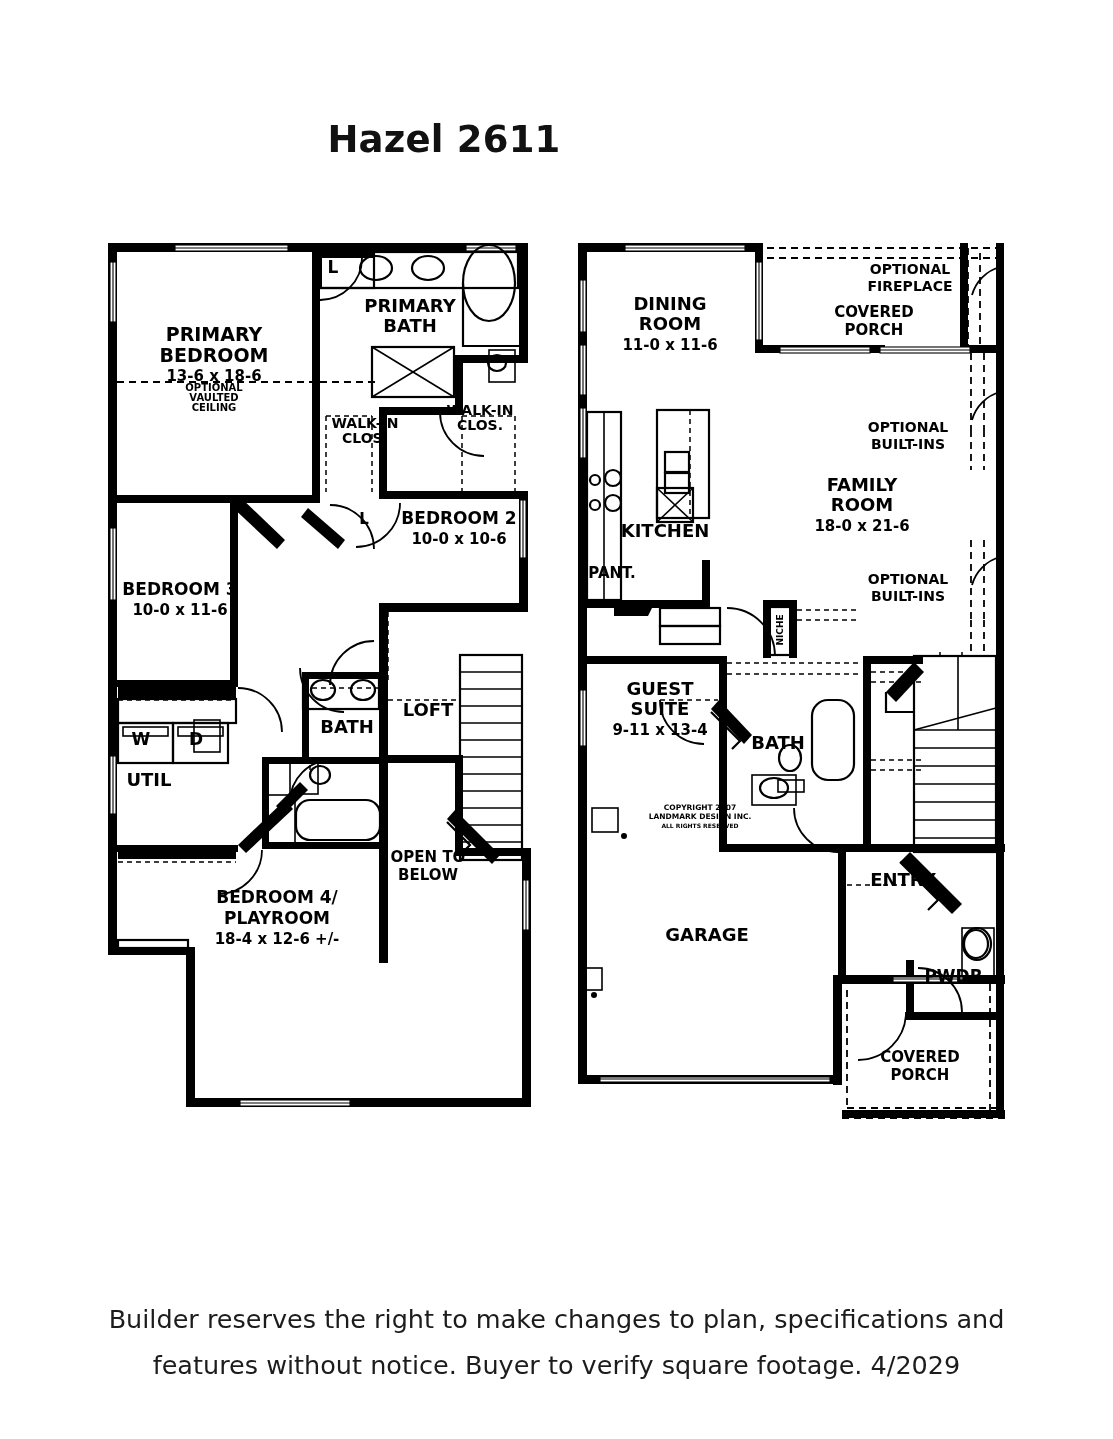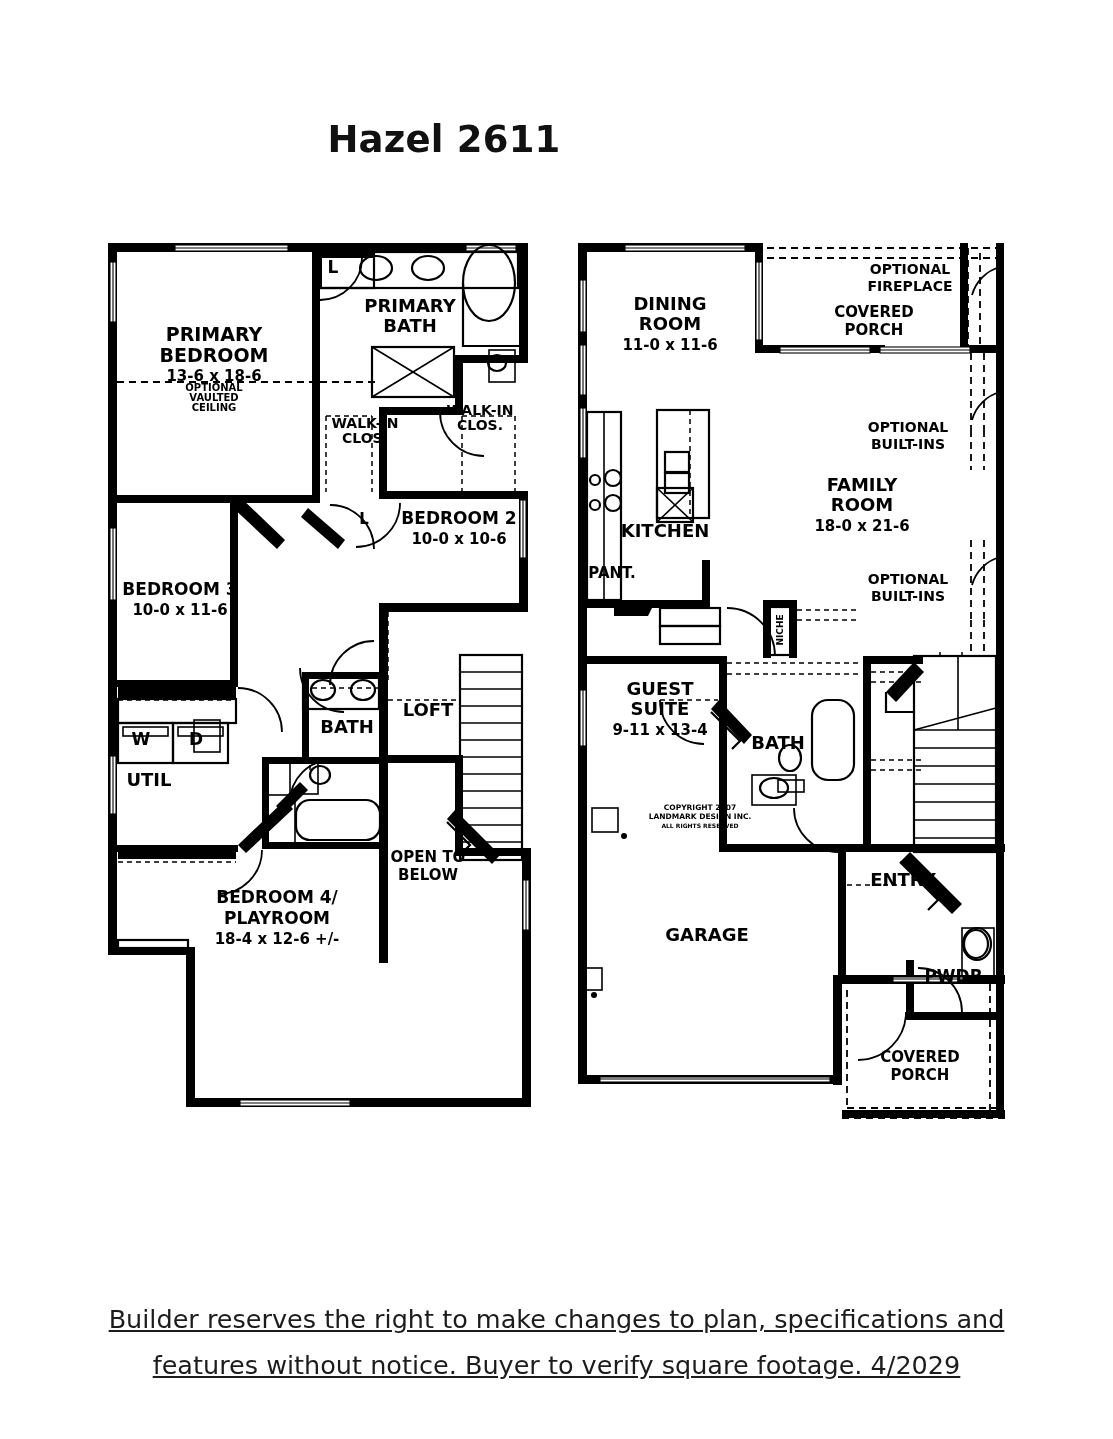--- a/index.html
+++ b/index.html
@@ -42,21 +42,20 @@
   #footer-note {
     position: absolute;
     left: 0;
     top: 1296px;
     width: 1113px;
     text-align: center;
     font-size: 25.5px;
     line-height: 46px;
     color: #1c1c1c;
     font-family: "DejaVu Sans", sans-serif;
-    text-decoration: underline;
   }
   .fp-label {
     font-family: "DejaVu Sans", sans-serif;
     font-weight: bold;
     fill: #000;
     text-anchor: middle;
     dominant-baseline: middle;
   }
   .wall { fill: #000; }
   .thin { fill: none; stroke: #000; stroke-width: 1.6; }

